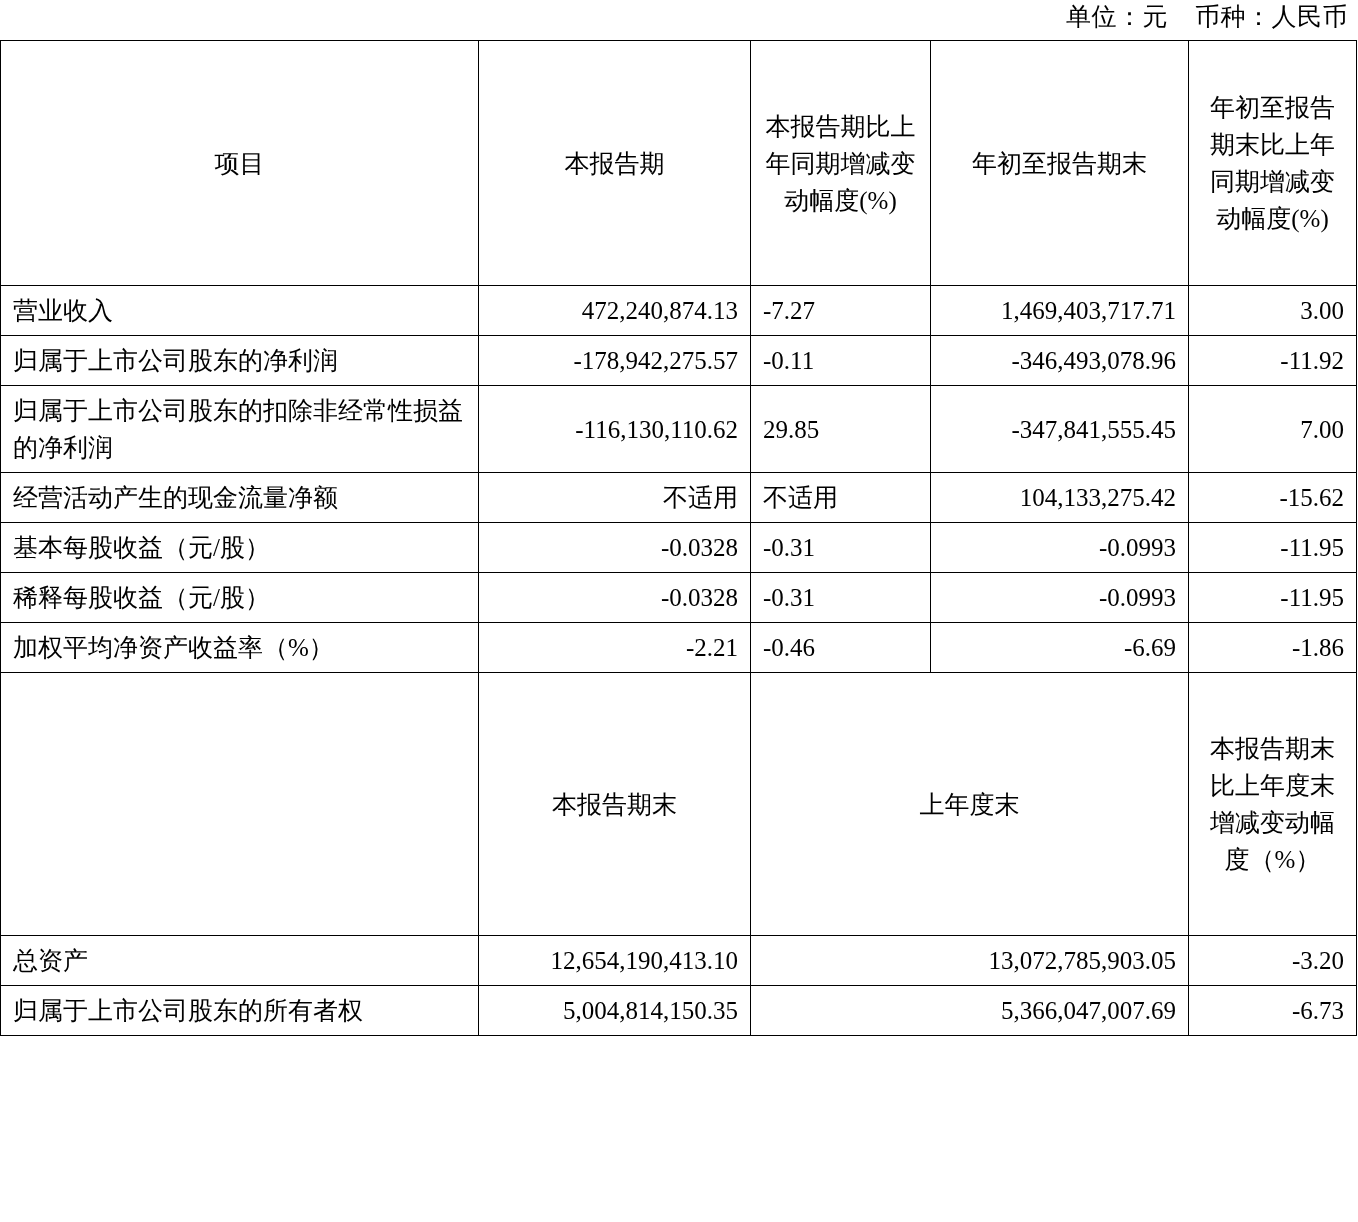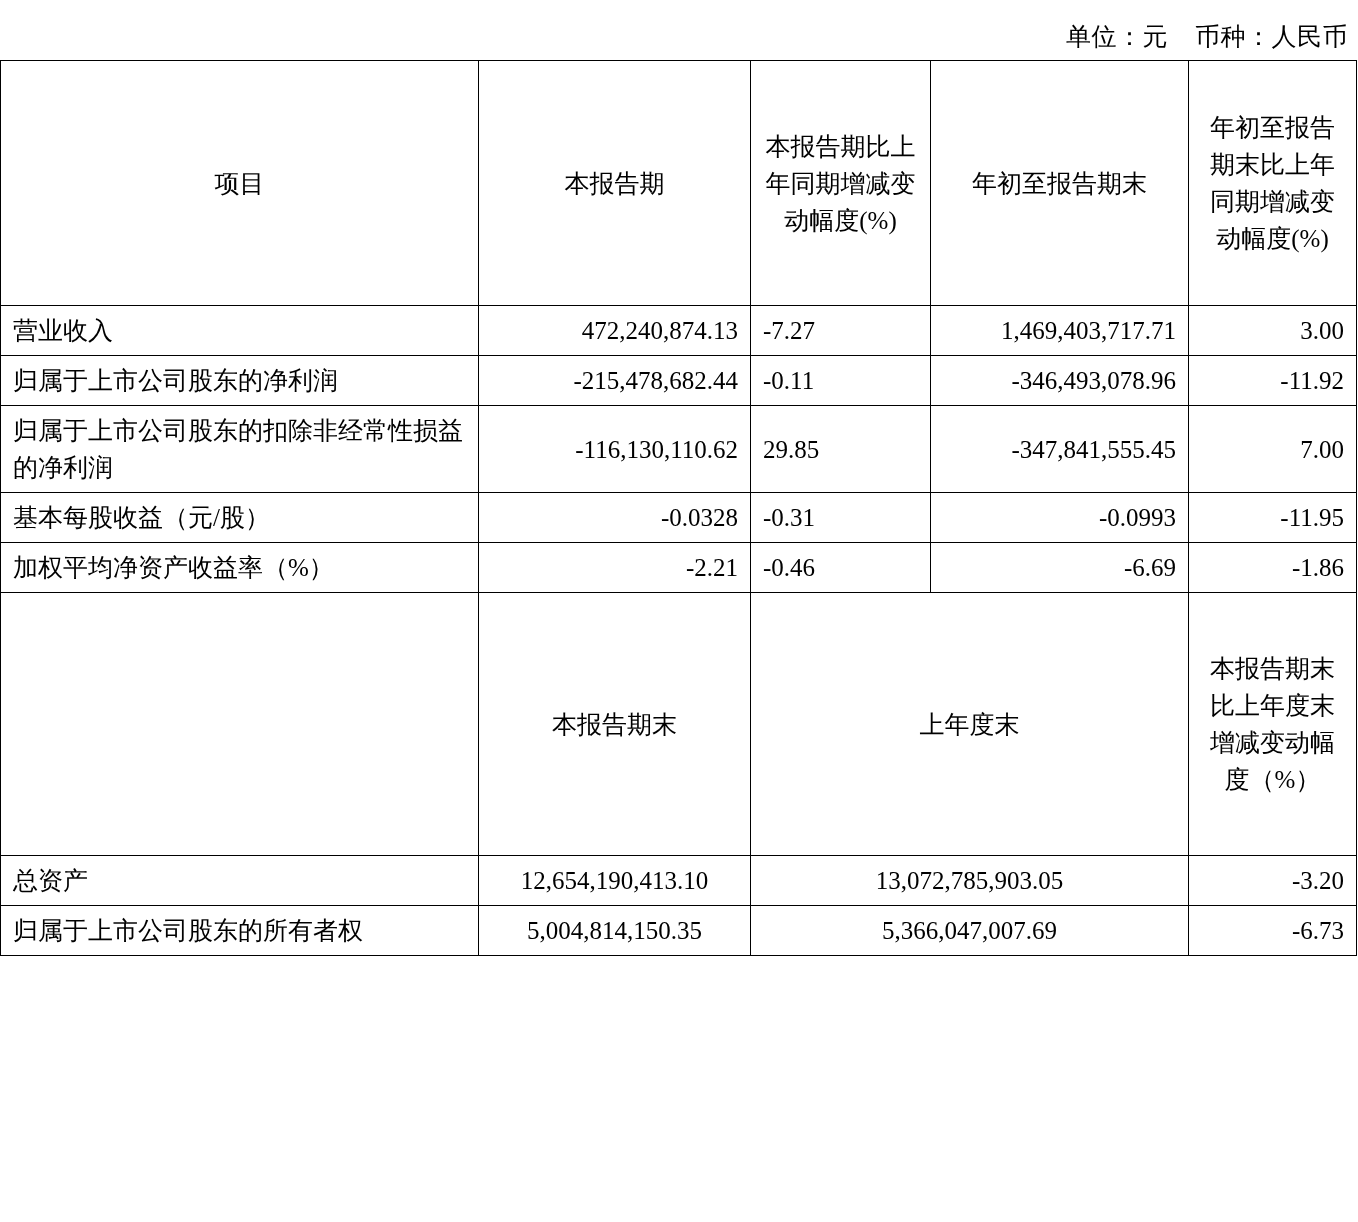--- a/index.html
+++ b/index.html
@@ -17,21 +17,21 @@
   .page {
     position: relative;
     width: 1358px;
     height: 1222px;
     box-sizing: border-box;
   }
   .unit-line {
     text-align: right;
     font-size: 25px;
     line-height: 30px;
-    padding: 22px 10px 8px 0;
+    padding: 2px 10px 8px 0;
     letter-spacing: 0.5px;
     white-space: pre;
   }
   table.fin {
     border-collapse: collapse;
     width: 1356px;
     margin: 0;
     table-layout: fixed;
   }
   table.fin td {
@@ -51,21 +51,21 @@
   td.head {
     text-align: center;
     vertical-align: middle;
   }
   td.head.tall {
     height: 232px;
   }
   td.head.section {
     height: 250px;
   }
-  .center { text-align: center; }
+  .center { text-align: right; }
   .narrowwrap {
     display: block;
     margin: 0 auto;
   }
   .w-head-3 { max-width: 155px; }
   .w-head-4 { max-width: 148px; }
   .w-head-s4 { max-width: 130px; }
 </style>
 </head>
 <body>
@@ -99,43 +99,57 @@
         <td class="c-item">营业收入</td>
         <td class="c-v1">472,240,874.13</td>
         <td class="c-v2">-7.27</td>
         <td class="c-v3">1,469,403,717.71</td>
         <td class="c-v4">3.00</td>
       </tr>
 
 
       <tr>
         <td class="c-item">归属于上市公司股东的净利润</td>
-        <td class="c-v1">-215,478,682.44</td>
+        <td class="c-v1">-178,942,275.57</td>
         <td class="c-v2">-0.11</td>
         <td class="c-v3">-346,493,078.96</td>
         <td class="c-v4">-11.92</td>
       </tr>
 
       <tr>
         <td class="c-item">归属于上市公司股东的扣除非经常性损益的净利润</td>
         <td class="c-v1">-116,130,110.62</td>
         <td class="c-v2">29.85</td>
         <td class="c-v3">-347,841,555.45</td>
         <td class="c-v4">7.00</td>
       </tr>
 
+      <tr>
+        <td class="c-item">经营活动产生的现金流量净额</td>
+        <td class="c-v1">不适用</td>
+        <td class="c-v2">不适用</td>
+        <td class="c-v3">104,133,275.42</td>
+        <td class="c-v4">-15.62</td>
+      </tr>
 
       <tr>
         <td class="c-item">基本每股收益（元/股）</td>
         <td class="c-v1">-0.0328</td>
         <td class="c-v2">-0.31</td>
         <td class="c-v3">-0.0993</td>
         <td class="c-v4">-11.95</td>
       </tr>
 
+      <tr>
+        <td class="c-item">稀释每股收益（元/股）</td>
+        <td class="c-v1">-0.0328</td>
+        <td class="c-v2">-0.31</td>
+        <td class="c-v3">-0.0993</td>
+        <td class="c-v4">-11.95</td>
+      </tr>
 
       <tr>
         <td class="c-item">加权平均净资产收益率（%）</td>
         <td class="c-v1">-2.21</td>
         <td class="c-v2">-0.46</td>
         <td class="c-v3">-6.69</td>
         <td class="c-v4">-1.86</td>
       </tr>
 
       <tr>

